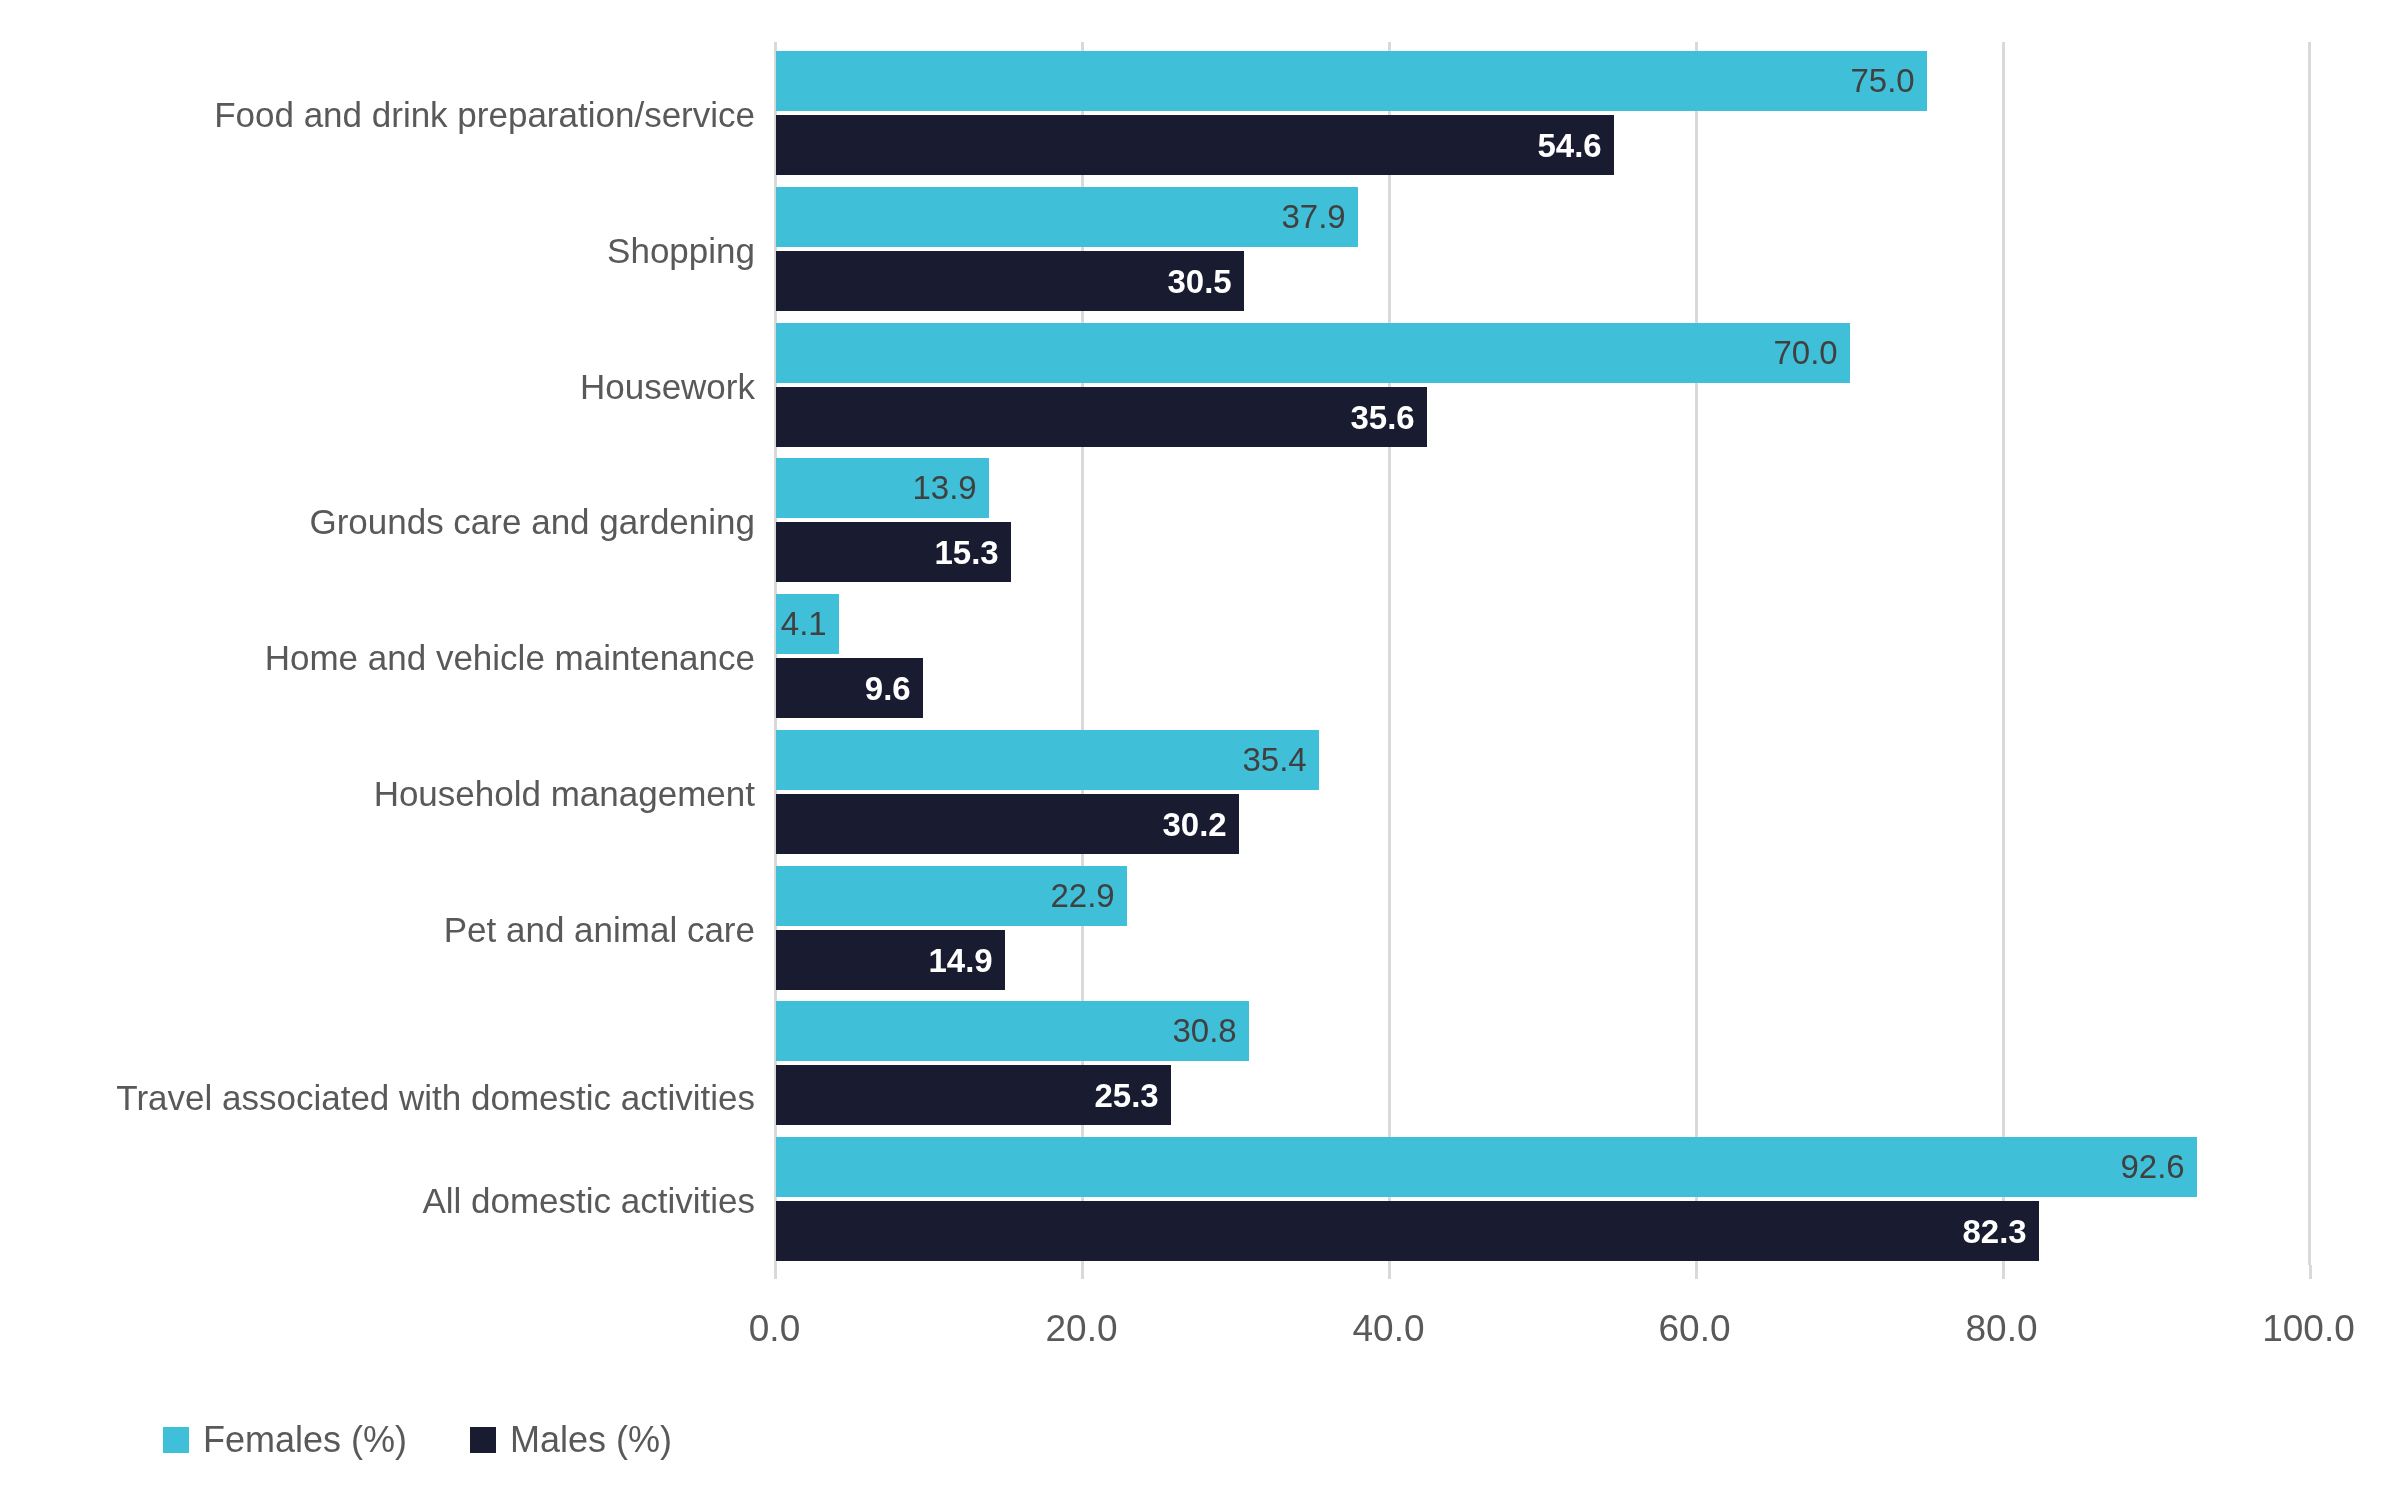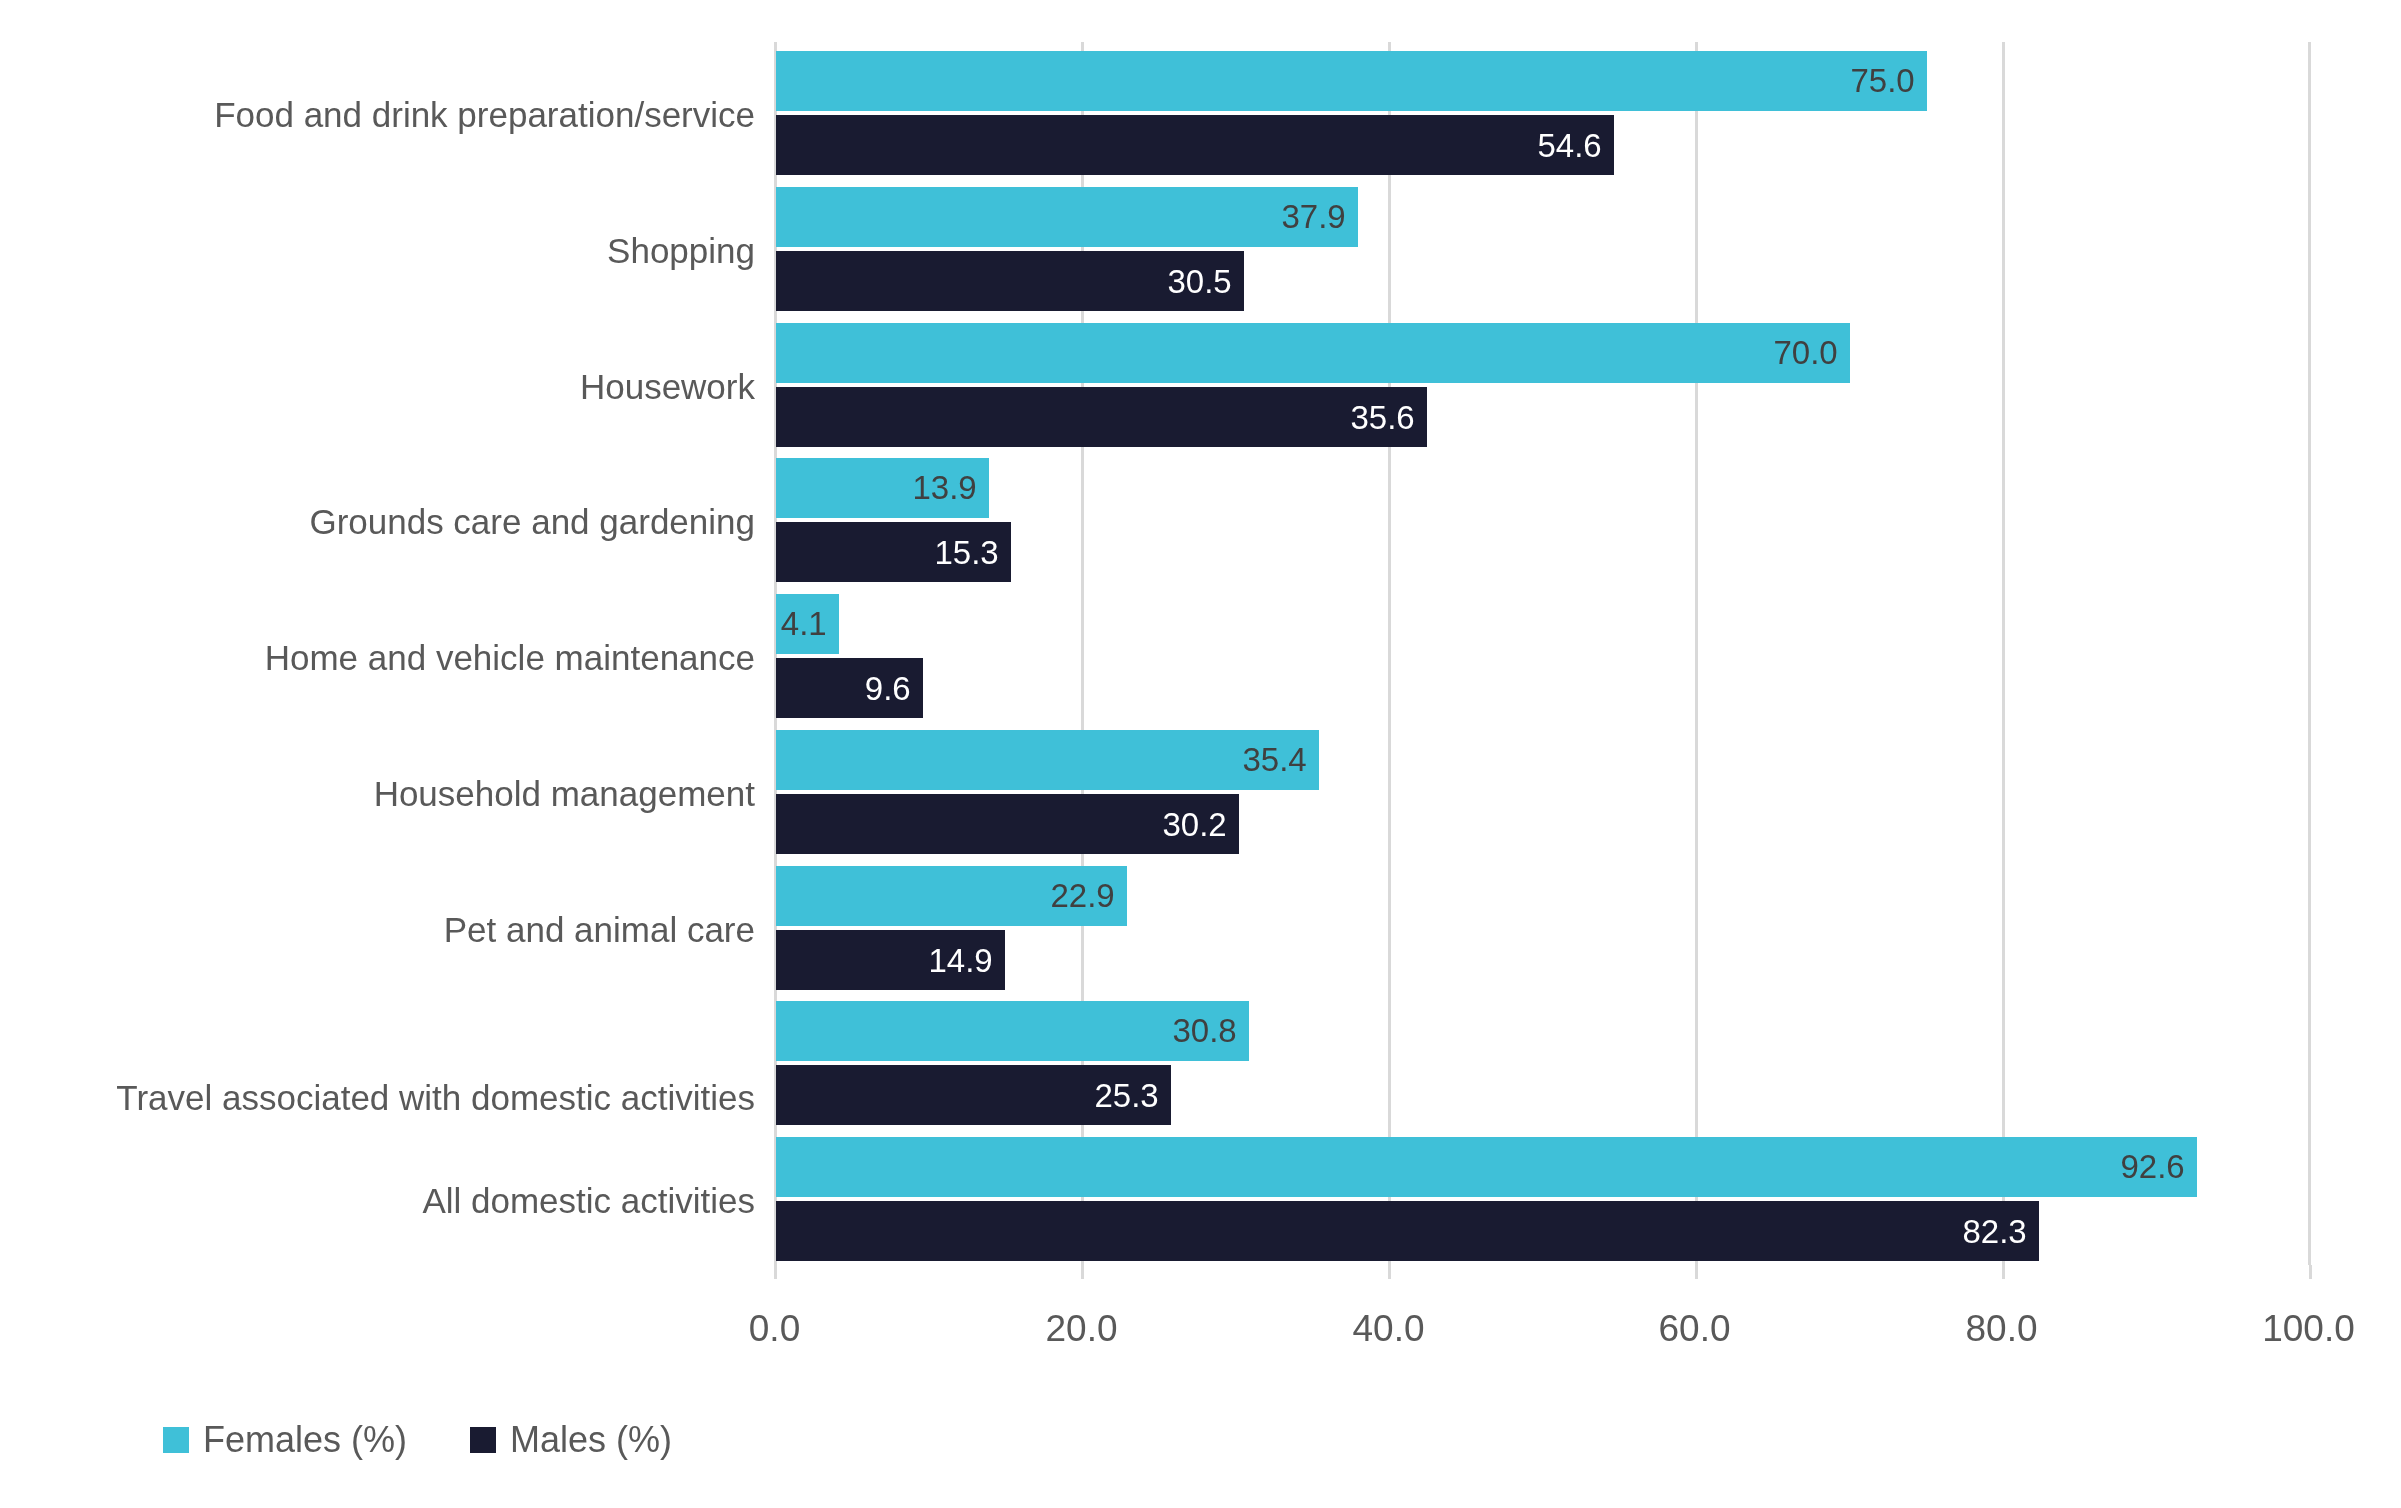--- a/index.html
+++ b/index.html
@@ -74,20 +74,21 @@
     align-items: center;
     justify-content: flex-end;
     box-sizing: border-box;
     padding-right: 12.3px;
   }
   .bar.female {
     background: #3fc0d8;
   }
   .bar.male {
     background: #191b31;
+    font-weight: bold;
   }
   .bar-value {
     font-size: 33px;
     line-height: 1;
     white-space: nowrap;
   }
   .bar.female .bar-value {
     color: #404040;
   }
   .bar.male .bar-value {

